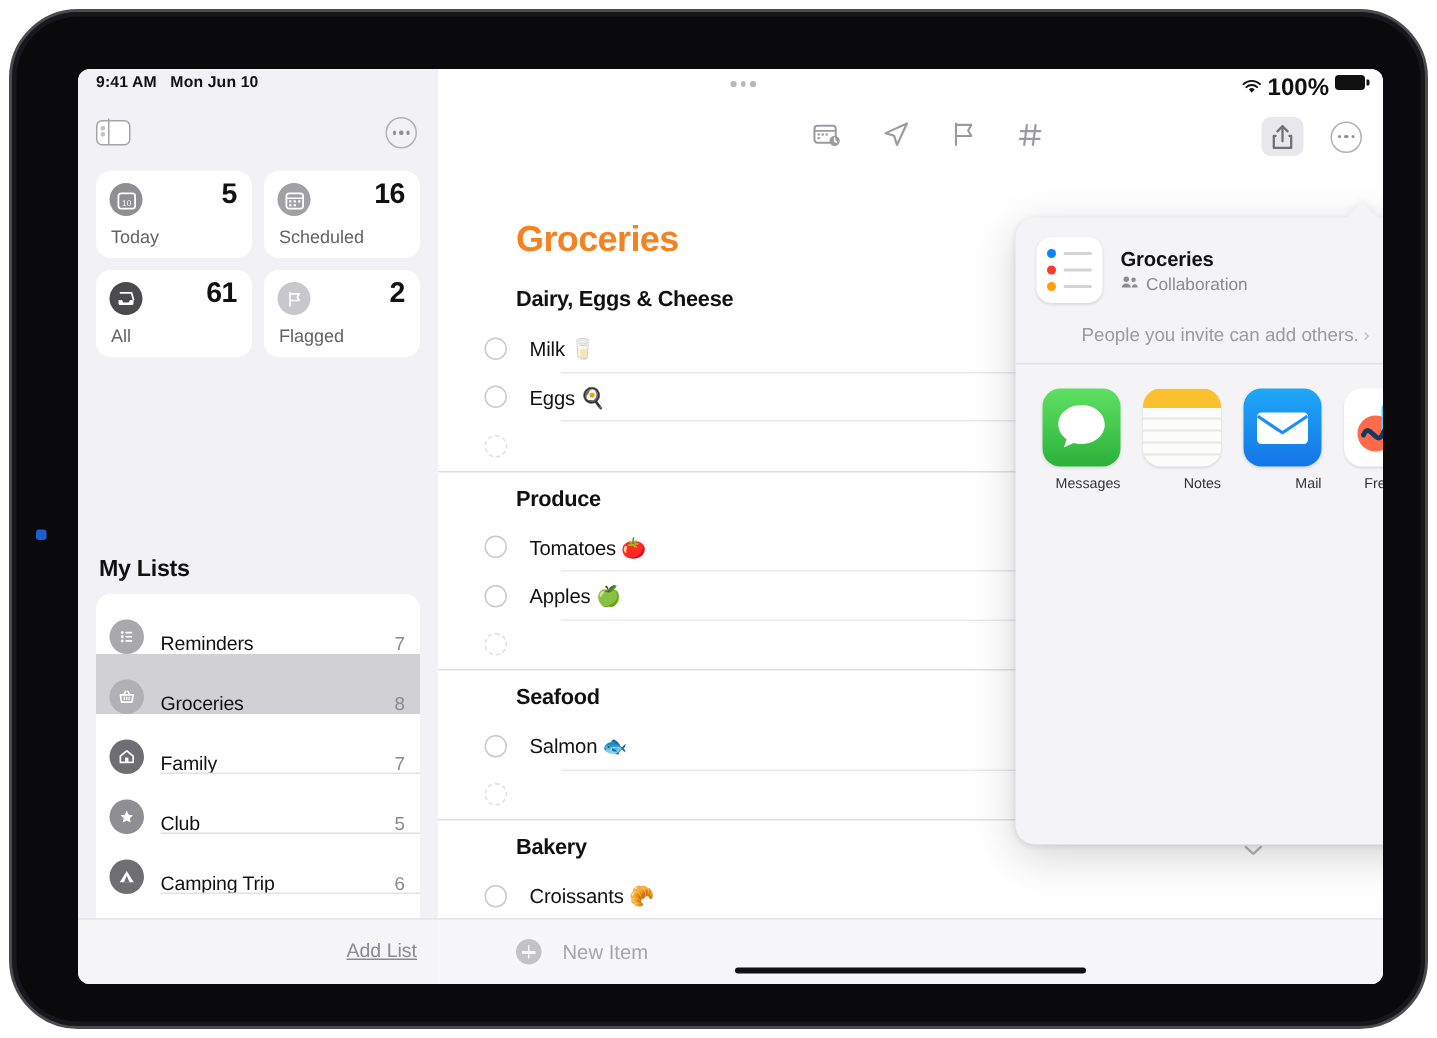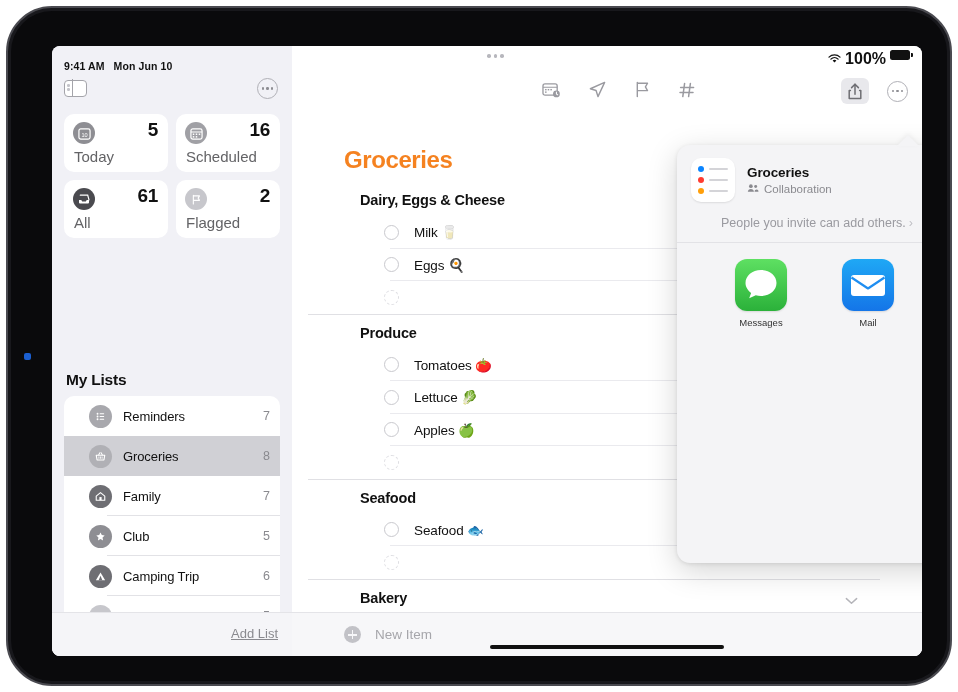--- a/index.html
+++ b/index.html
@@ -31,21 +31,21 @@
     border-radius: 8px;
     overflow: hidden;
   }
 
   
   #statusbar {
     position: absolute; left: 0; top: 0; width: 870px; height: 22px;
     z-index: 40;
   }
   #status-left {
-    position: absolute; left: 12px; top: 14px;
+    position: absolute; left: 12px; top: 3px;
     font-size: 10.5px; font-weight: bold; color: #111;
     letter-spacing: .1px;
   }
   #status-left .dt { margin-left: 9px; }
   #status-right {
     position: absolute; right: 12px; top: 4px;
     display: flex; align-items: flex-start; gap: 4px;
     font-size: 16px; font-weight: bold; color: #111;
   }
   .batt {
@@ -117,37 +117,37 @@
     display: flex; align-items: center; justify-content: center;
     color: #fff;
   }
   .sc-count {
     position: absolute; right: 10px; top: 5px;
     font-size: 19px; font-weight: bold; color: #111;
     letter-spacing: -.3px;
   }
   .sc-label {
     position: absolute; left: 10px; bottom: 7px;
-    font-size: 15px; color: #636366;
+    font-size: 12px; color: #636366;
   }
 
   
   #mylists-title {
     position: absolute; left: 14px; top: 325px;
     font-size: 15.5px; font-weight: bold; color: #111;
     letter-spacing: -.2px;
   }
   #lists {
     position: absolute; left: 12px; top: 350px;
     width: 216px;
     background: #fff; border-radius: 10px; overflow: hidden;
   }
   .list-row {
-    height: 40px; display: flex; align-items: center;
-    padding: 0 10px 0 25px; position: relative;
+    height: 40px; display: flex; align-items: flex-end;
+    padding: 0 10px 0 9px; position: relative;
   }
   .list-row.selected { background: #d0d0d5; }
   .lr-icon {
     width: 23px; height: 23px; border-radius: 50%;
     display: flex; align-items: center; justify-content: center;
     flex: 0 0 auto; color: #fff;
   }
   .lr-label {
     margin-left: 11px; font-size: 13px; color: #111; flex: 1;
     letter-spacing: -.1px;
@@ -191,32 +191,32 @@
     display: flex; align-items: center; justify-content: center;
     background: #e8e8ec;
   }
 
   #list-title {
     position: absolute; left: 52px; top: 100px;
     font-size: 24px; font-weight: bold; color: #f58220;
     letter-spacing: -.4px;
   }
 
-  #content { position: absolute; left: 0; top: 136px; width: 572px; height: 440px; margin-left: 16px; }
+  #content { position: absolute; left: 0; top: 136px; width: 572px; height: 440px; }
   .section-head {
     font-size: 14.5px; font-weight: bold; color: #111;
     padding: 10px 0 8px 52px; letter-spacing: -.2px;
     position: relative;
   }
   .section-head .chev {
     position: absolute; right: 22px; top: 12px; color: #b5b5ba;
   }
   .item-row {
     height: 32.5px; display: flex; align-items: center;
-    padding-left: 76px; position: relative;
+    padding-left: 31px; position: relative;
   }
   .radio {
     width: 15px; height: 15px; border-radius: 50%;
     border: 1.5px solid #c9c9ce; flex: 0 0 auto;
   }
   .radio.dashed { border-style: dashed; border-color: #dedee2; }
   .item-text {
     margin-left: 15px; font-size: 13.5px; color: #111;
     letter-spacing: -.1px;
   }
@@ -284,21 +284,21 @@
   #pop-invite-row {
     padding: 4px 14px 12px; text-align: center;
     font-size: 12.5px; color: #9a9aa0;
     border-bottom: 1px solid #e2e2e6;
   }
   #pop-invite-row .chev { color: #bfbfc4; margin-left: 3px; }
   #pop-apps {
     display: flex; gap: 15px; padding: 16px 0 0 18px;
     overflow: hidden;
   }
-  .app-tile { width: 52px; flex: 0 0 auto; text-align: center; margin-left: 40px; }
+  .app-tile { width: 52px; flex: 0 0 auto; text-align: right; }
   .app-icon {
     width: 52px; height: 52px; border-radius: 12px;
     overflow: hidden; position: relative;
     box-shadow: 0 1px 2px rgba(0,0,0,.12);
   }
   .app-label { margin-top: 6px; font-size: 9.5px; color: #333; }
 </style>
 </head>
 <body>
 
@@ -555,38 +555,33 @@
         <div class="sec-sep"></div>
 
         <div class="section-head">Produce</div>
         <div class="item-row">
           <span class="radio"></span>
           <span class="item-text">Tomatoes 🍅</span>
           <span class="sep"></span>
         </div>
         <div class="item-row">
           <span class="radio"></span>
-          <span class="item-text">Lettuce 🥬</span>
-          <span class="sep"></span>
-        </div>
-        <div class="item-row">
-          <span class="radio"></span>
           <span class="item-text">Apples 🍏</span>
           <span class="sep"></span>
         </div>
         <div class="item-row">
           <span class="radio dashed"></span>
           <span class="item-text"></span>
         </div>
         <div class="sec-sep"></div>
 
         <div class="section-head">Seafood</div>
         <div class="item-row">
           <span class="radio"></span>
-          <span class="item-text">Seafood 🐟</span>
+          <span class="item-text">Salmon 🐟</span>
           <span class="sep"></span>
         </div>
         <div class="item-row">
           <span class="radio dashed"></span>
           <span class="item-text"></span>
         </div>
         <div class="sec-sep"></div>
 
         <div class="section-head">
           <span>Bakery</span>
@@ -653,42 +648,42 @@
         <div class="app-tile">
           <div class="app-icon" style="background:linear-gradient(#5ee062,#2bb13a)">
             <svg width="52" height="52" viewBox="0 0 52 52">
                 <path d="M26 11c8.8 0 15.5 5.7 15.5 13S34.8 37 26 37c-1.8 0-3.6-.25-5.2-.7l-6.6 3 1.9-5.4C13 31.6 10.5 28 10.5 24c0-7.3 6.7-13 15.5-13Z" fill="#fff"></path>
               </svg>
           </div>
           <div class="app-label">Messages</div>
         </div>
 
         <div class="app-tile">
-          <div class="app-icon" style="background:linear-gradient(#1fa8f5,#1475e8)">
-            <svg width="52" height="52" viewBox="0 0 52 52">
-                <rect x="9" y="16" width="34" height="21" rx="3" fill="#fff"></rect>
-                <path d="M9.5 18.5 26 29.5l16.5-11" stroke="#1f8ef1" stroke-width="2.2" fill="none" stroke-linejoin="round"></path>
-              </svg>
-          </div>
-          <div class="app-label">Mail</div>
-        </div>
-
-        <div class="app-tile">
           <div class="app-icon" style="background:#fcfcfa">
             <svg width="52" height="52" viewBox="0 0 52 52">
                 <rect x="0" y="0" width="52" height="13" fill="#fbc02d"></rect>
                 <g stroke="#e6e6e6" stroke-width="1.4">
                   <path d="M0 20h52M0 28h52M0 36h52M0 44h52"></path>
                 </g>
               </svg>
           </div>
           <div class="app-label">Notes</div>
         </div>
 
         <div class="app-tile">
+          <div class="app-icon" style="background:linear-gradient(#1fa8f5,#1475e8)">
+            <svg width="52" height="52" viewBox="0 0 52 52">
+                <rect x="9" y="16" width="34" height="21" rx="3" fill="#fff"></rect>
+                <path d="M9.5 18.5 26 29.5l16.5-11" stroke="#1f8ef1" stroke-width="2.2" fill="none" stroke-linejoin="round"></path>
+              </svg>
+          </div>
+          <div class="app-label">Mail</div>
+        </div>
+
+        <div class="app-tile">
           <div class="app-icon" style="background:#ffffff">
             <svg width="52" height="52" viewBox="0 0 52 52">
                 <circle cx="21" cy="30" r="12" fill="#ff6b4a"></circle>
                 <rect x="25" y="10" width="20" height="20" rx="3" fill="#4fd2f5"></rect>
                 <path d="M13 31c4-10 9 9 13-1s8 6 13-4" stroke="#123a5e" stroke-width="3.2" fill="none" stroke-linecap="round"></path>
               </svg>
           </div>
           <div class="app-label">Freeform</div>
         </div>
 

